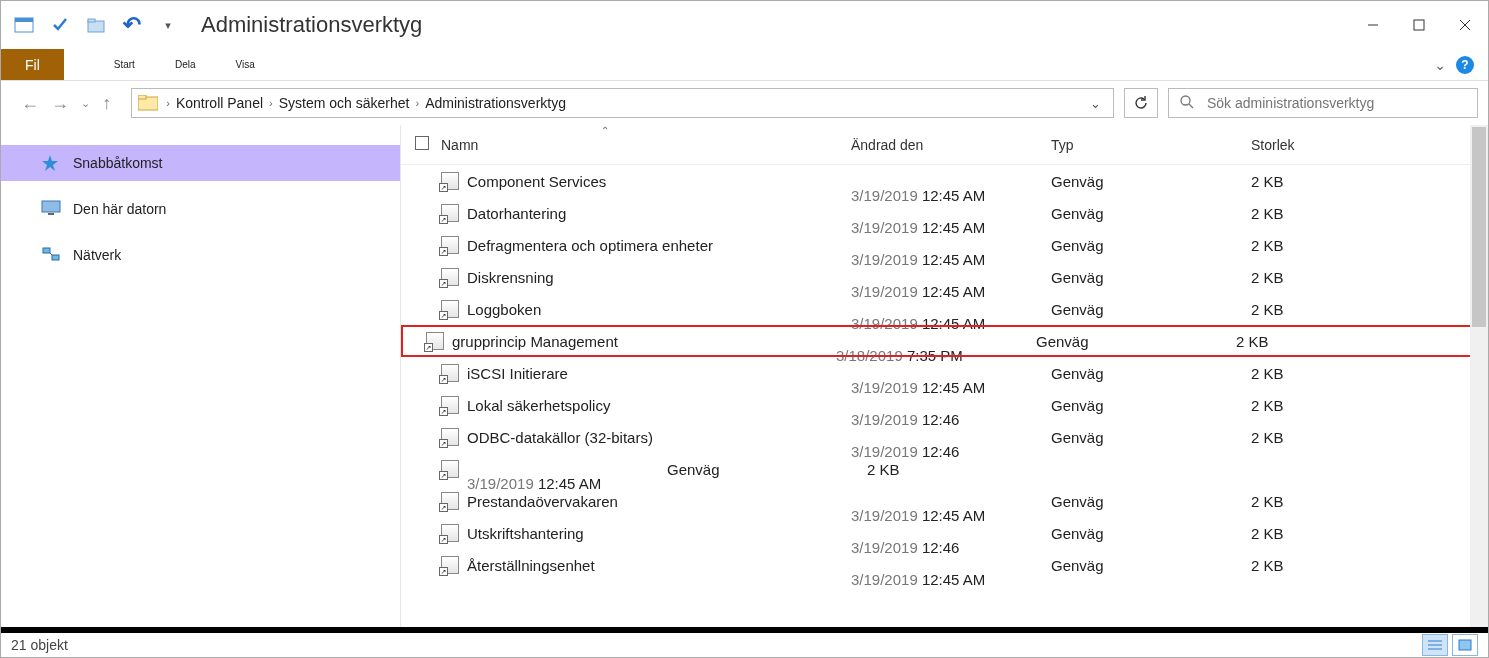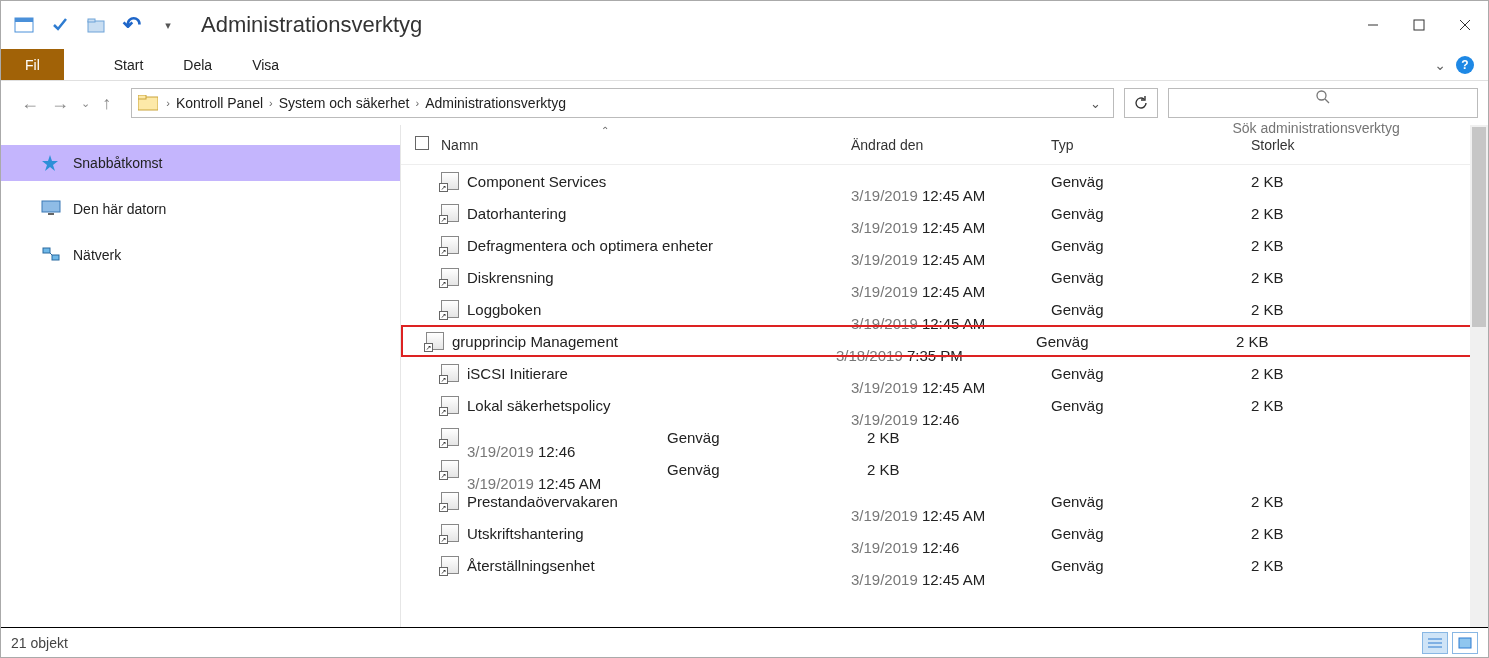--- a/index.html
+++ b/index.html
@@ -10,35 +10,35 @@
   .titlebar { display: flex; align-items: center; height: 48px; padding-left: 12px; }
   .qat { display: flex; align-items: center; gap: 14px; margin-right: 22px; }
   .qat .qat-icon { width: 22px; height: 22px; display: flex; align-items: center; justify-content: center; }
   .title { font-size: 22px; font-weight: 400; color: #333; }
   .win-ctrls { margin-left: auto; display: flex; }
   .win-ctrls .wc { width: 46px; height: 32px; display: flex; align-items: center; justify-content: center; color: #555; }
 
   
   .ribbon { display: flex; align-items: center; height: 32px; border-bottom: 1px solid #e0e0e0; }
   .ribbon .file-tab { background: #a16207; color: #fff; padding: 0 24px; height: 100%; display: flex; align-items: center; font-size: 14px; margin-right: 30px; }
-  .ribbon .tab { padding: 0 20px; height: 100%; display: flex; align-items: center; font-size: 14px; cursor: pointer; }
+  .ribbon .tab { padding: 0 20px; height: 100%; display: flex; align-items: center; font-size: 10px; cursor: pointer; }
   .ribbon-right { margin-left: auto; display: flex; align-items: center; gap: 10px; padding-right: 14px; }
   .help-circle { width: 18px; height: 18px; border-radius: 50%; background: #1e88e5; color: #fff; display: flex; align-items: center; justify-content: center; font-size: 12px; font-weight: bold; }
 
   
   .navbar { display: flex; align-items: center; height: 44px; padding: 0 10px; gap: 4px; }
   .nav-arrows { display: flex; align-items: center; gap: 12px; padding: 0 10px; color: #888; }
   .nav-arrows .arrow { font-size: 18px; }
   .addressbar { flex: 1; display: flex; align-items: center; border: 1px solid #bbb; height: 30px; padding: 0 6px; margin: 0 6px; }
   .addressbar .folder-ico { width: 20px; height: 16px; margin-right: 6px; }
   .crumb { display: flex; align-items: center; gap: 4px; padding: 0 4px; cursor: pointer; font-size: 14px; }
   .crumb-sep { color: #666; font-size: 11px; padding: 0 2px; }
   .addr-drop { margin-left: auto; color: #555; padding: 0 6px; }
   .refresh { width: 34px; height: 30px; border: 1px solid #bbb; display: flex; align-items: center; justify-content: center; margin-right: 6px; }
-  .searchbox { width: 310px; height: 30px; border: 1px solid #bbb; display: flex; align-items: center; padding: 0 10px; color: #777; gap: 12px; flex-direction: column; }
+  .searchbox { width: 310px; height: 30px; border: 1px solid #bbb; display: flex; align-items: center; padding: 0 10px; color: #777; gap: 12px; }
   .searchbox input { border: none; outline: none; flex: 1; font-size: 14px; color: #555; }
 
   
   .content { flex: 1; display: flex; min-height: 0; }
   .sidebar { width: 400px; border-right: 1px solid #e6e6e6; padding-top: 20px; }
   .side-item { display: flex; align-items: center; gap: 12px; height: 36px; padding-left: 40px; font-size: 14px; cursor: pointer; }
   .side-item.selected { background: #c4b5fd; }
   .side-item + .side-item { margin-top: 10px; }
   .side-icon { width: 20px; height: 18px; display: inline-block; }
 
@@ -56,21 +56,21 @@
   .row { display: flex; align-items: center; height: 32px; padding-left: 40px; font-size: 15px; cursor: pointer; position: relative; }
   .row .ico { width: 26px; display: flex; align-items: center; }
   .row .name { width: 384px; }
   .row .date { width: 200px; color: #777; margin-top: 28px; }
   .row .date .time { color: #222; }
   .row .type { width: 200px; }
   .row .size { width: 100px; text-align: left; padding-right: 30px; }
   .row.highlight { outline: 2px solid #d22; outline-offset: -2px; padding-left: 25px; }
 
   
-  .statusbar { height: 30px; border-top: 1px solid #000000; display: flex; align-items: center; padding: 0 10px; font-size: 14px; color: #444; }
+  .statusbar { height: 30px; border-top: 6px solid #000000; display: flex; align-items: center; padding: 0 10px; font-size: 14px; color: #444; }
   .view-toggles { margin-left: auto; display: flex; gap: 4px; }
   .view-btn { width: 26px; height: 22px; border: 1px solid #88b7e4; display: flex; align-items: center; justify-content: center; }
   .view-btn.active { background: #cfe4f7; }
 
   .scroll-track { position: absolute; right: 0; top: 0; bottom: 0; width: 18px; background: #f0f0f0; }
   .scroll-thumb { position: absolute; left: 2px; right: 2px; top: 2px; height: 200px; background: #c6c6c6; }
 
   
   .shortcut-ico { width:18px; height:18px; position:relative; display:inline-block; }
   .shortcut-ico .sq { position:absolute; inset:0; background:linear-gradient(#fff,#e5e5e5); border:1px solid #888; }
@@ -312,20 +312,21 @@
             <span class="type">Genväg</span>
             <span class="size">2 KB</span>
           </div>
           <div class="row">
             <span class="ico">
               <span class="shortcut-ico">
                 <span class="sq"></span>
                 <span class="ar">↗</span>
               </span>
             </span>
+            <span class="name">ODBC-datakällor (32-bitars)</span>
             <span class="date">3/19/2019 <span class="time">12:46</span></span>
             <span class="type">Genväg</span>
             <span class="size">2 KB</span>
           </div>
           <div class="row">
             <span class="ico">
               <span class="shortcut-ico">
                 <span class="sq"></span>
                 <span class="ar">↗</span>
               </span>

